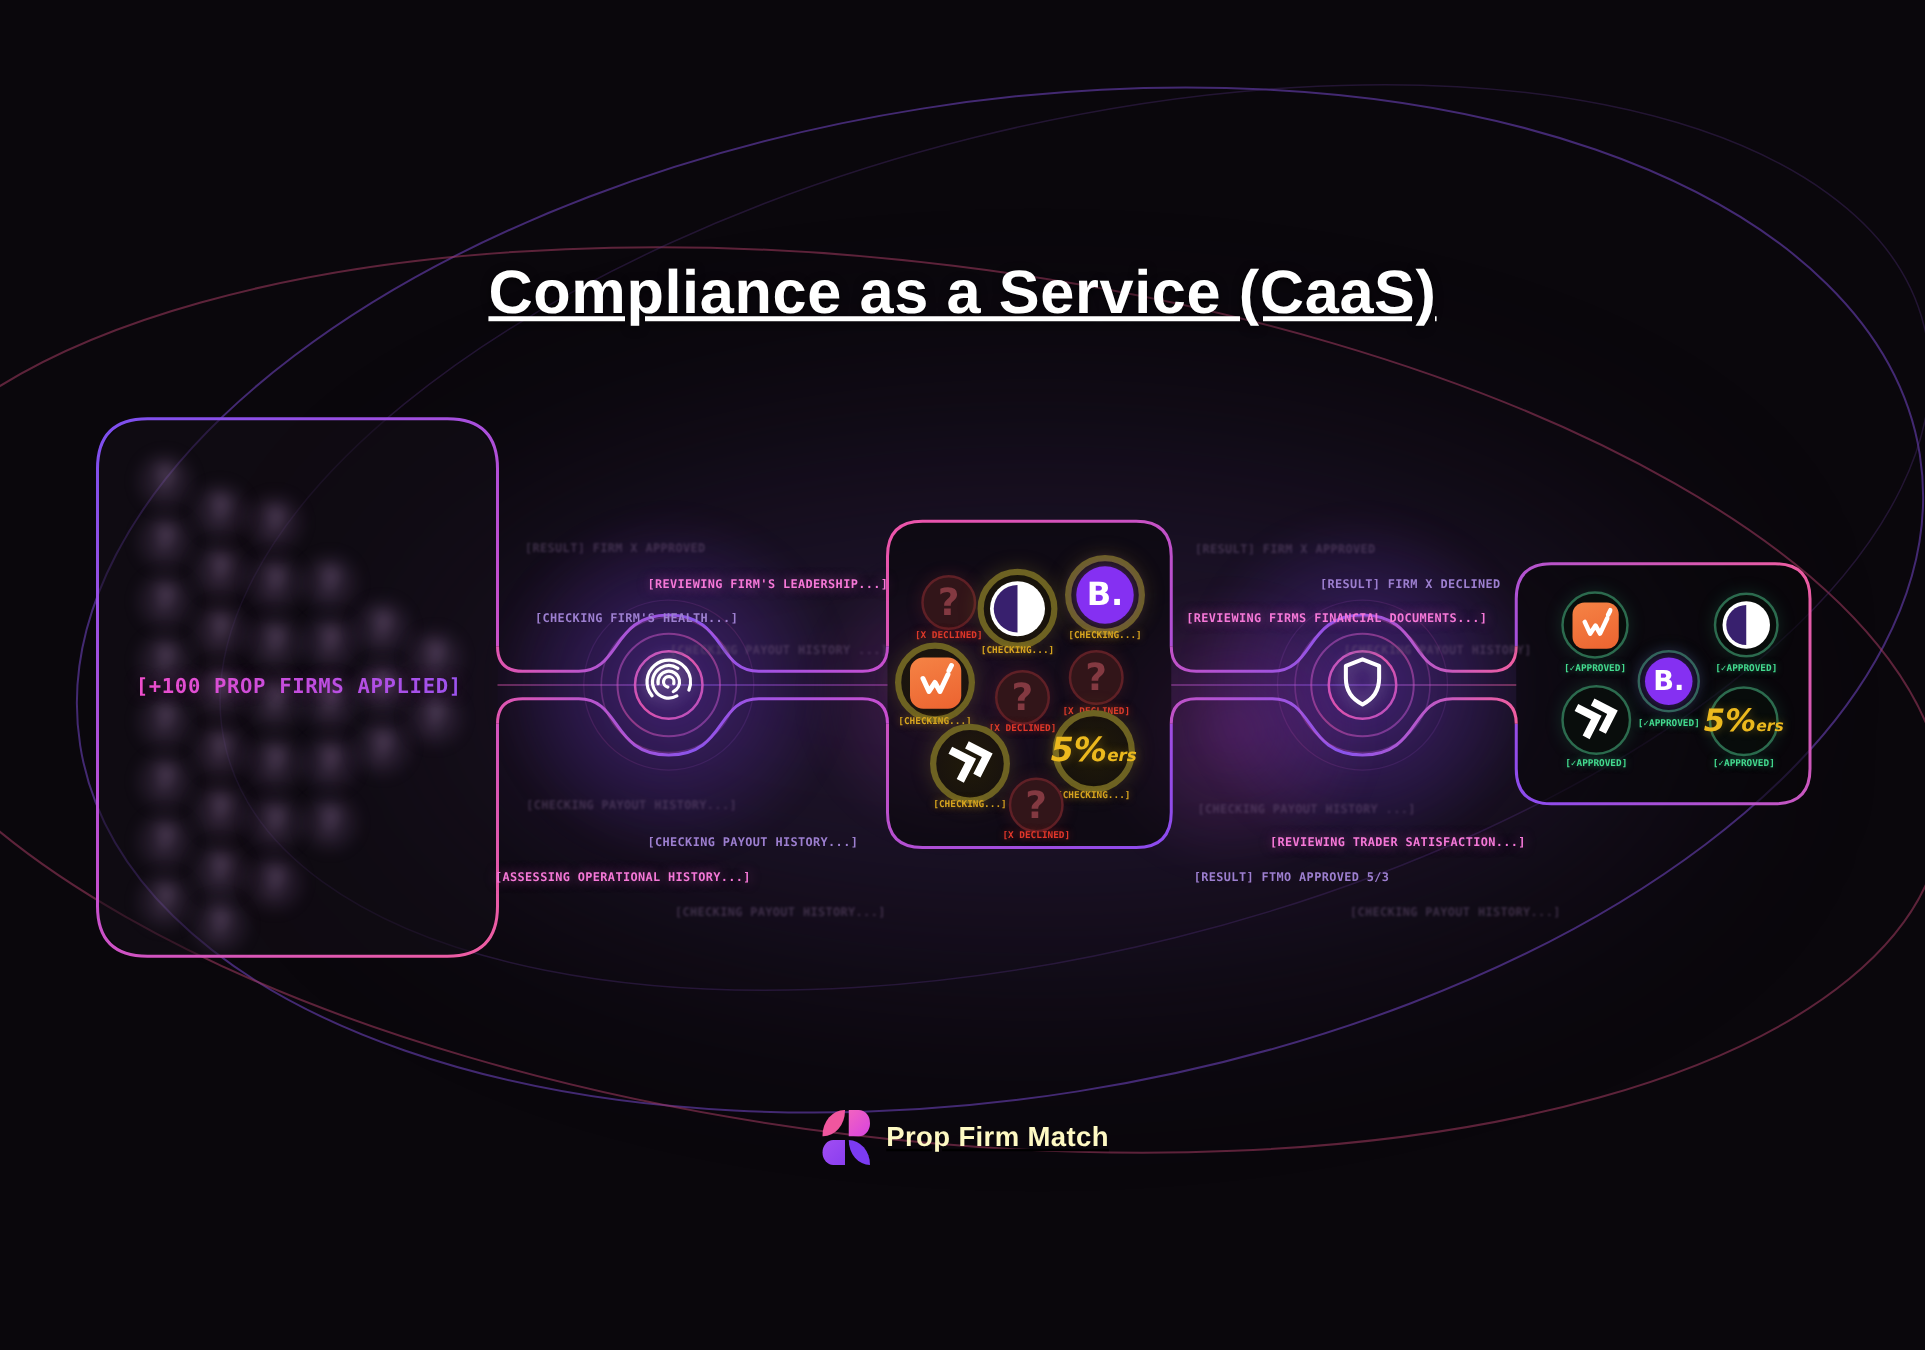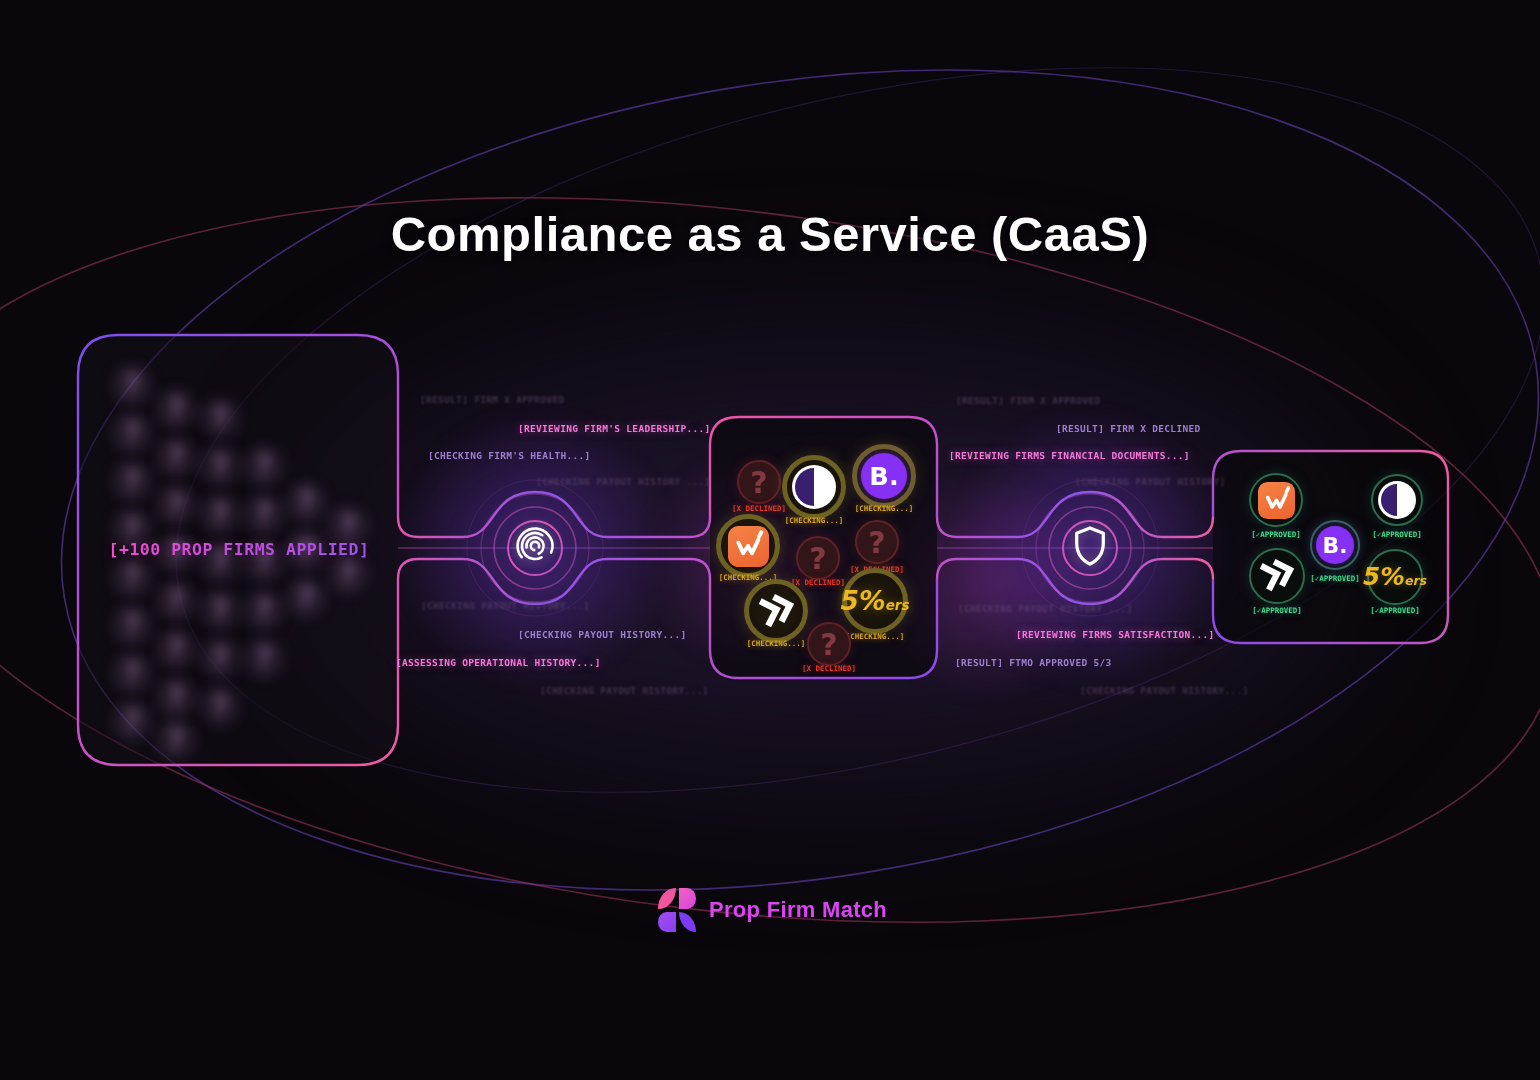--- a/index.html
+++ b/index.html
@@ -1,30 +1,30 @@
 <!DOCTYPE html>
 <html><head>
 <meta charset="utf-8">
 <style>
   html,body{margin:0;padding:0;background:#050307;}
   #stage{position:relative;width:1540px;height:1080px;overflow:hidden;
          background:#0a070c;font-family:"Liberation Sans",sans-serif;}
-  .abs{position:absolute;}
+  .abs{position:absolute;text-decoration:underline;}
   .glow{position:absolute;border-radius:50%;pointer-events:none;}
   
   .band{left:330px;top:360px;width:1000px;height:400px;background:rgba(72,48,110,.30);filter:blur(90px);border-radius:50%;}
   .g-node{width:280px;height:280px;background:radial-gradient(circle,rgba(124,58,237,.38),rgba(124,58,237,0) 70%);filter:blur(10px);}
   .g-pink{width:230px;height:230px;background:radial-gradient(circle,rgba(217,70,239,.22),rgba(217,70,239,0) 70%);filter:blur(12px);}
   svg.layer{position:absolute;left:0;top:0;}
   
   .title{left:0;right:0;top:206px;text-align:center;color:#fff;font-size:49px;font-weight:700;
          letter-spacing:.5px;text-shadow:0 2px 8px rgba(0,0,0,.65);}
   
   .tline{position:absolute;transform:translateY(-50%);white-space:nowrap;
-         font-family:"DejaVu Sans Mono",monospace;font-size:9.5px;font-weight:bold;letter-spacing:.3px;}
+         font-family:"DejaVu Sans Mono",monospace;font-size:9.5px;font-weight:bold;letter-spacing:.3px;margin-top:40px;}
   .tline.bright{color:#f678d8;text-shadow:0 0 9px rgba(240,100,210,.5);}
   .tline.medium{color:#9d7fd0;}
   .tline.faint{color:#6a5378;opacity:.5;filter:blur(.8px);}
   
   .qc{position:absolute;width:42px;height:42px;border-radius:50%;transform:translate(-50%,-50%);
       background:rgba(130,95,150,.17);filter:blur(6px);display:flex;align-items:center;justify-content:center;
       color:rgba(200,160,215,.55);font-size:26px;font-weight:bold;font-family:"DejaVu Sans",sans-serif;}
   .plabel{position:absolute;left:239px;top:549px;transform:translate(-50%,-50%);white-space:nowrap;
       font-family:"DejaVu Sans Mono",monospace;font-size:16.5px;font-weight:bold;letter-spacing:.5px;
       background:linear-gradient(90deg,#f050cc,#c44fe0,#9a55f0);-webkit-background-clip:text;background-clip:text;color:transparent;
@@ -53,21 +53,21 @@
   .fivers{font-family:"DejaVu Sans",sans-serif;font-style:italic;font-weight:bold;color:#ecb91e;
         display:flex;align-items:baseline;line-height:1;text-shadow:0 0 8px rgba(236,185,30,.35);}
   
   .brand{left:658px;top:888px;display:flex;align-items:center;gap:13px;}
   .bicon{display:grid;grid-template-columns:1fr 1fr;grid-template-rows:1fr 1fr;gap:3px;width:38px;height:44px;}
   .bicon div{width:100%;height:100%;}
   .bi-tl{background:#f0569e;border-radius:100% 0 100% 0;}
   .bi-tr{background:linear-gradient(135deg,#f263c0,#d743e0);border-radius:0 100% 100% 0;}
   .bi-bl{background:linear-gradient(135deg,#a14ef2,#8a3ef0);border-radius:100% 0 0 100%;}
   .bi-br{background:#7b3bf2;border-radius:0 100% 0 100%;}
-  .btext{color:#d946ef;font-size:22px;font-weight:600;letter-spacing:.3px;}
+  .btext{color:#fef9c3;font-size:22px;font-weight:600;letter-spacing:.3px;}
   .nodeicon{position:absolute;transform:translate(-50%,-50%);filter:drop-shadow(0 0 6px rgba(255,255,255,.35));}
 </style>
 </head>
 <body>
 
 <div id="stage">
 
   <div class="glow band"></div>
   <div class="glow g-node abs" style="left:395px;top:408px;"></div>
   <div class="glow g-node abs" style="left:950px;top:408px;"></div>
@@ -195,21 +195,21 @@
       <div class="tline faint" style="left: 536px; top: 481px;">[CHECKING PAYOUT HISTORY ...]</div>
       <div class="tline faint" style="left: 421px; top: 605px;">[CHECKING PAYOUT HISTORY...]</div>
       <div class="tline medium" style="left: 518px; top: 634px;">[CHECKING PAYOUT HISTORY...]</div>
       <div class="tline bright" style="left: 396px; top: 662px;">[ASSESSING OPERATIONAL HISTORY...]</div>
       <div class="tline faint" style="left: 540px; top: 690px;">[CHECKING PAYOUT HISTORY...]</div>
       <div class="tline faint" style="left: 956px; top: 400px;">[RESULT] FIRM X APPROVED</div>
       <div class="tline medium" style="left: 1056px; top: 428px;">[RESULT] FIRM X DECLINED</div>
       <div class="tline bright" style="left: 949px; top: 455px;">[REVIEWING FIRMS FINANCIAL DOCUMENTS...]</div>
       <div class="tline faint" style="left: 1075px; top: 481px; text-align: right;">[CHECKING PAYOUT HISTORY]</div>
       <div class="tline faint" style="left: 958px; top: 608px;">[CHECKING PAYOUT HISTORY ...]</div>
-      <div class="tline bright" style="left: 1016px; top: 634px;">[REVIEWING FIRMS SATISFACTION...]</div>
+      <div class="tline bright" style="left: 1016px; top: 634px;">[REVIEWING TRADER SATISFACTION...]</div>
       <div class="tline medium" style="left: 955px; top: 662px;">[RESULT] FTMO APPROVED 5/3</div>
       <div class="tline faint" style="left: 1080px; top: 690px;">[CHECKING PAYOUT HISTORY...]</div>
     </div>
 
   <div id="firms">
       <div class="firm declined" style="height: 44px; width: 44px; left: 759px; top: 482px;">
         <span class="qmark" style="font-size: 30px;">?</span>
       </div>
       <div class="fstatus st-declined" style="left: 759px; top: 508px;">[X DECLINED]</div>
       <div class="firm checking" style="height: 64px; width: 64px; left: 814px; top: 487px;">

